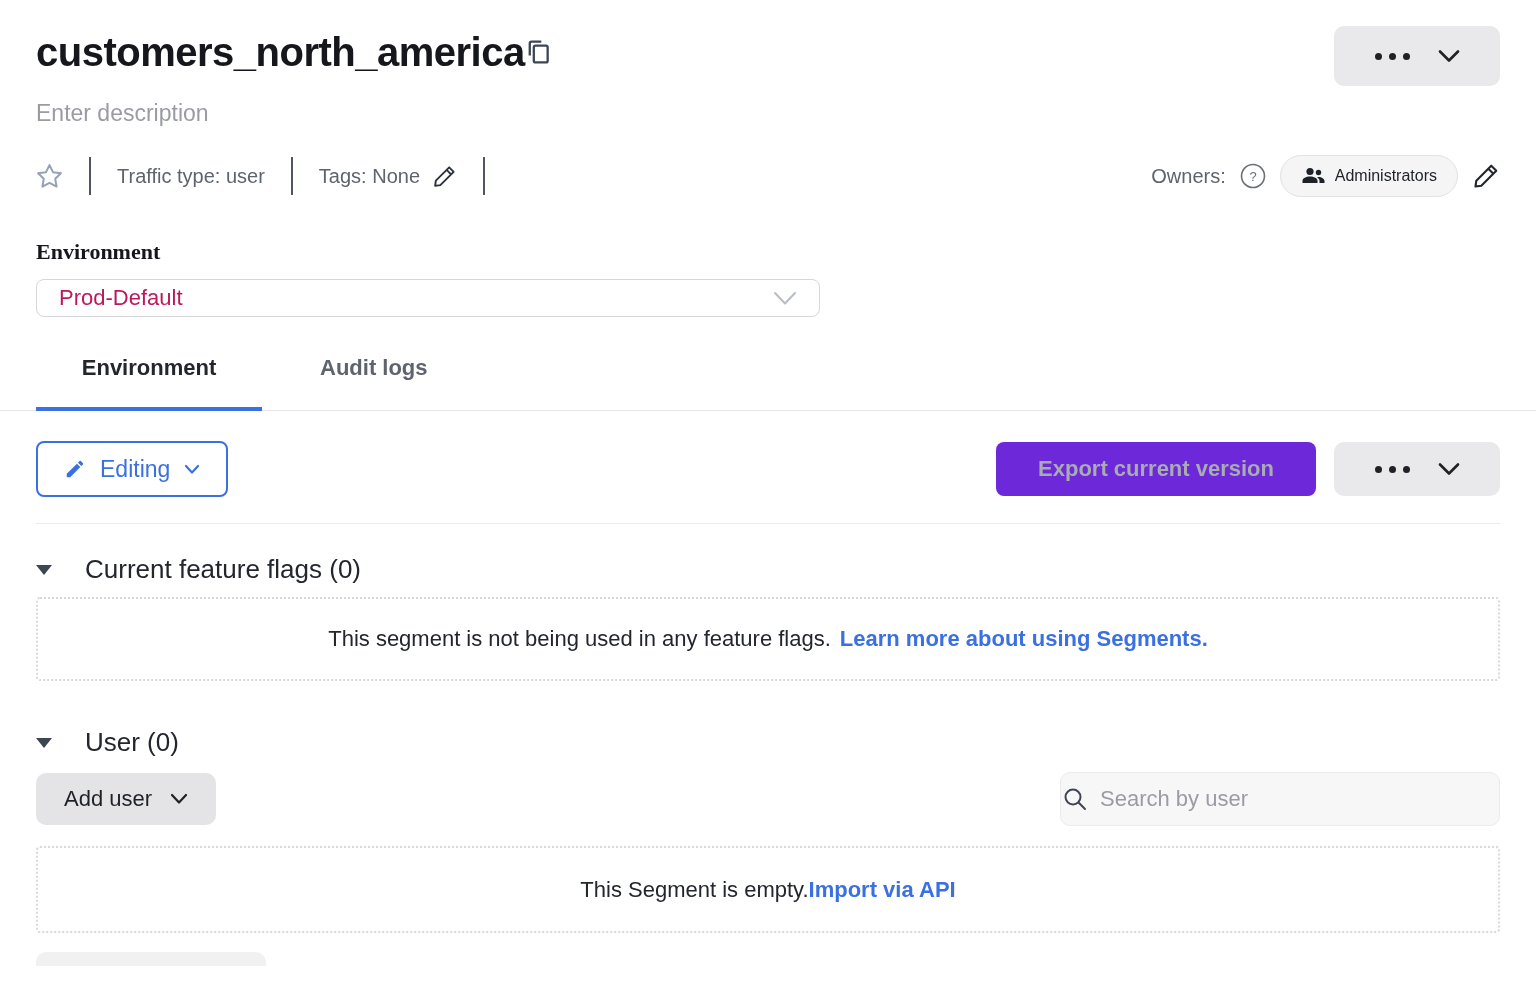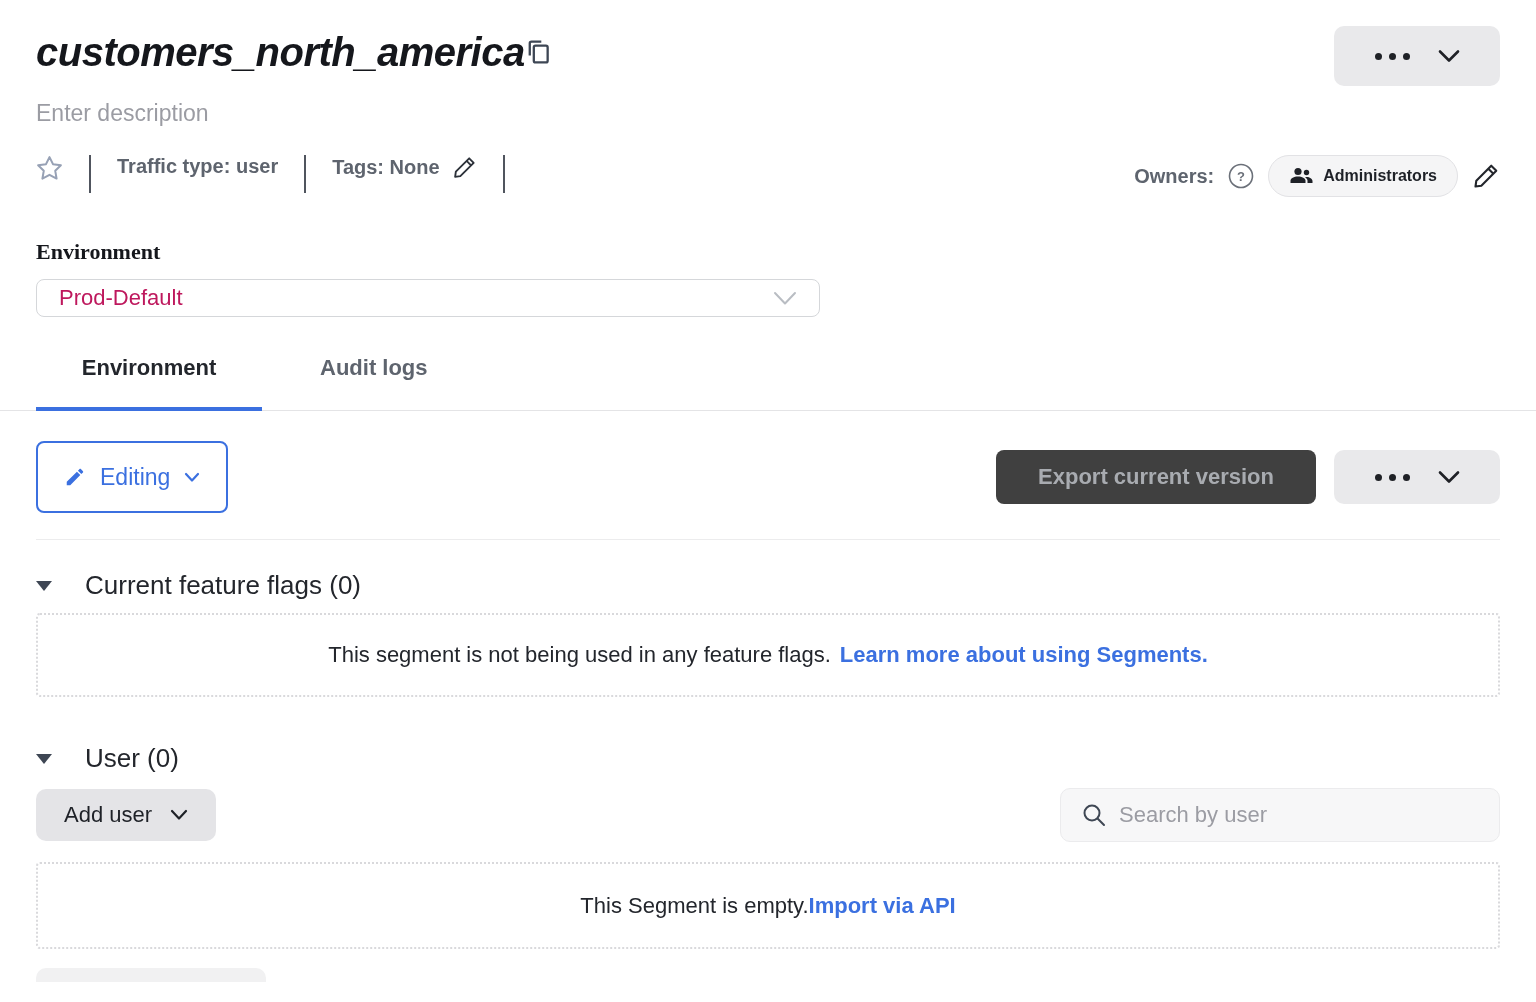--- a/index.html
+++ b/index.html
@@ -2,33 +2,33 @@
 <html><head>
 <meta charset="utf-8">
 <style>
   * { box-sizing: border-box; margin: 0; padding: 0; }
   html, body { width: 1536px; height: 1002px; overflow: hidden; background: #ffffff; }
   body { font-family: "Liberation Sans", "DejaVu Sans", sans-serif; color: #23262c; }
   .page { width: 1536px; height: 1002px; padding: 0 36px; position: relative; }
 
   
   .title-row { display: flex; justify-content: space-between; align-items: flex-start; padding-top: 26px; }
-  .title-wrap { display: flex; gap: 0; font-style: italic; }
+  .title-wrap { display: flex; gap: 0; }
   .page-title { font-size: 40px; font-weight: 700; color: #15171c; letter-spacing: -0.5px; line-height: 1.3; }
   .icon-btn { background: none; border: none; cursor: pointer; display: inline-flex; align-items: center; }
   .menu-btn { width: 166px; height: 60px; background: #e9e9eb; border: none; border-radius: 10px;
               display: flex; align-items: center; justify-content: center; gap: 28px; cursor: pointer; }
   .dots { display: inline-flex; gap: 7px; }
   .dots i { width: 7px; height: 7px; border-radius: 50%; background: #1f2126; }
 
   
   .description { margin-top: 14px; font-size: 23px; color: #9b9ca3; cursor: text; }
 
   
-  .meta-row { margin-top: 28px; display: flex; align-items: flex-start; font-size: 20px; color: #5e646e; font-weight: bold; }
+  .meta-row { margin-top: 28px; display: flex; align-items: center; font-size: 20px; color: #5e646e; }
   .meta-divider { width: 2px; height: 38px; background: #50555e; margin: 0 26px; }
   .meta-item { display: flex; align-items: center; gap: 12px; white-space: nowrap; }
   .pill-large { margin-left: 14px; padding: 9px 18px; background: #f2f2f4; border: 1px solid #eaeaec;
                 border-radius: 20px; color: #23262c; font-size: 20px; }
   .meta-right { margin-left: auto; display: flex; align-items: center; gap: 14px; }
   .pill-owners { display: flex; align-items: center; gap: 10px; padding: 10px 20px; background: #f5f5f6;
                  border: 1px solid #e2e2e5; border-radius: 24px; color: #1e2127; font-size: 16px; cursor: pointer; }
 
   
   .env-label { margin-top: 42px; font-size: 22px; font-weight: 700; color: #15171c; font-family: Liberation Serif, serif; }
@@ -40,43 +40,43 @@
   .tabs { margin-top: 38px; display: flex; position: relative; }
   .tabs::after { content: ""; position: absolute; left: -36px; bottom: 0; width: 1536px; height: 1px; background: #e4e4e6; }
   .tab { font-size: 22px; padding-bottom: 26px; cursor: pointer; position: relative; z-index: 1; }
   .tab.active { width: 226px; text-align: center; font-weight: 700; color: #23262c; border-bottom: 4px solid var(--blue); }
   .tab.inactive { margin-left: 58px; font-weight: 600; color: #5e646e; }
 
   :root { --blue: #3b70e0; }
 
   
   .toolbar { margin-top: 30px; display: flex; justify-content: space-between; align-items: center; }
-  .editing-btn { height: 72px; padding: 0 26px; background: #fff; border: 2px solid var(--blue); border-radius: 8px;
+  .editing-btn { height: 56px; padding: 0 26px; background: #fff; border: 2px solid var(--blue); border-radius: 8px;
                  display: flex; align-items: center; gap: 14px; font-size: 23px; color: var(--blue); cursor: pointer; }
   .toolbar-right { display: flex; align-items: center; gap: 18px; }
-  .export-btn { height: 54px; padding: 0 42px; background: #404040; border: none; border-radius: 8px;
+  .export-btn { height: 54px; padding: 0 42px; background: #6d28d9; border: none; border-radius: 8px;
                 font-size: 22px; font-weight: 600; color: #a8abb0; cursor: not-allowed; }
   .dots-btn { width: 166px; height: 54px; background: #e9e9eb; border: none; border-radius: 10px;
               display: flex; align-items: center; justify-content: center; gap: 28px; cursor: pointer; }
   .toolbar-divider { margin-top: 26px; height: 1px; background: #ececed; }
 
   
   .section-heading { margin-top: 30px; display: flex; align-items: center; gap: 33px; font-size: 26px;
                      color: #23262c; cursor: pointer; width: max-content; }
   .section-heading.user { margin-top: 46px; }
   .dotted-box { margin-top: 12px; border: 2px dotted #d9d9dc; border-radius: 4px; height: 84px;
                 display: flex; align-items: center; justify-content: center; font-size: 22px; color: #23262c; }
   .dotted-box .link { color: var(--blue); font-weight: 700; cursor: pointer; text-decoration: none; }
   .dotted-box .link.spaced { margin-left: 9px; }
 
   .user-toolbar { margin-top: 14px; display: flex; justify-content: space-between; align-items: center; }
   .add-user-btn { height: 52px; padding: 0 28px; background: #e4e4e7; border: none; border-radius: 10px;
                   display: flex; align-items: center; gap: 18px; font-size: 22px; color: #1e2127; cursor: pointer; }
   .search-box { width: 440px; height: 54px; background: #f7f7f8; border: 1px solid #ebebed; border-radius: 10px;
-                display: flex; align-items: center; gap: 12px; padding: 0 20px; }
+                display: flex; align-items: center; gap: 12px; padding: 0 1px; }
   .search-box input { flex: 1; border: none; outline: none; background: transparent; font-size: 22px;
                       color: #23262c; font-family: inherit; }
   .search-box input::placeholder { color: #9b9ca3; }
   .dotted-box.second { margin-top: 20px; height: 87px; }
 
   .bottom-peek { margin-top: 19px; width: 230px; height: 14px; background: #f1f1f2; border-radius: 10px 10px 0 0; }
 
   svg { display: block; }
 </style>
 </head>

